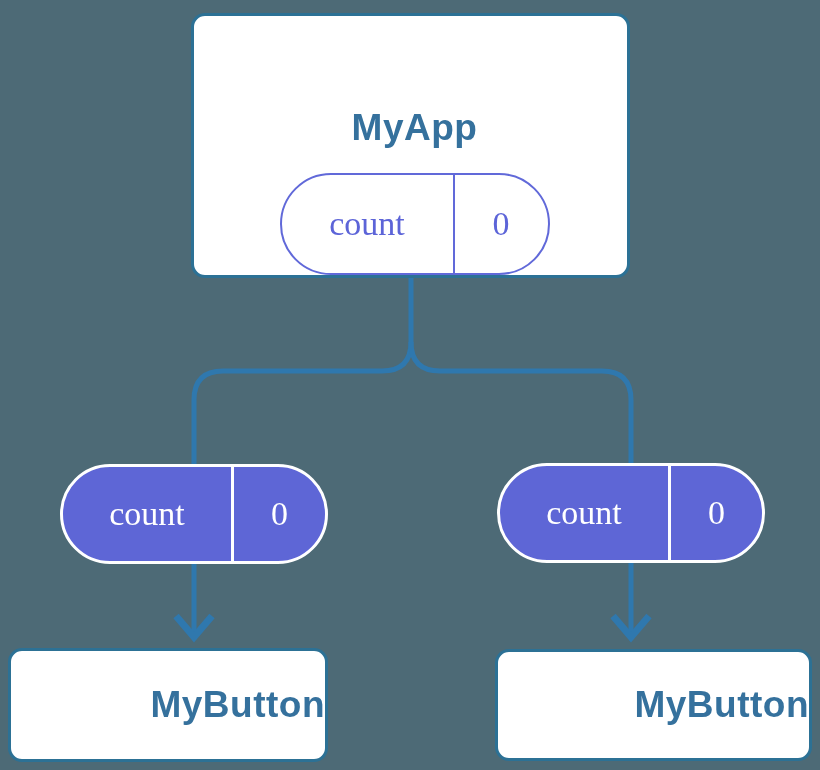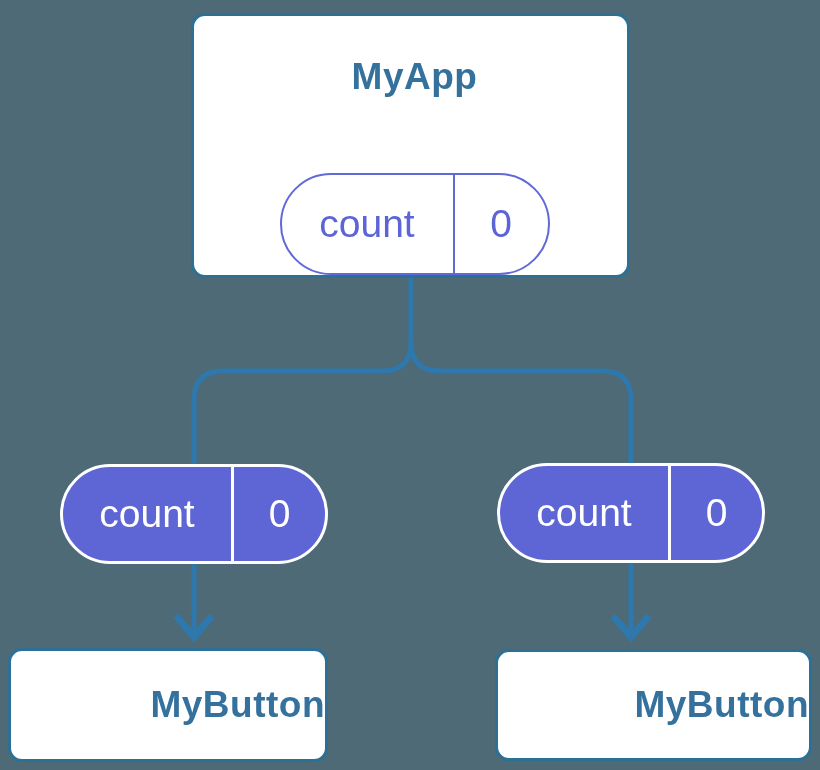--- a/index.html
+++ b/index.html
@@ -28,43 +28,44 @@
   .card .title {
     color: #35719d;
     font-weight: 700;
     font-size: 37px;
     letter-spacing: 0.5px;
     white-space: nowrap;
   }
   .card.root {
     left: 191px; top: 13px; width: 439px; height: 265px;
     flex-direction: column;
-    justify-content: space-between;
+    justify-content: flex-end;
     padding-top: 40px;
     padding-left: 8px;
   }
   .card.root .title { margin-bottom: 24px; }
   .card.child-left  { left: 8px;   top: 648px; width: 320px; height: 114px; }
   .card.child-right { left: 495px; top: 649px; width: 317px; height: 112px; }
 
   .pill {
     display: flex;
     align-items: stretch;
     box-sizing: border-box;
     border-radius: 999px;
     overflow: hidden;
     z-index: 3;
   }
   .pill .seg {
     display: flex;
     align-items: center;
     justify-content: center;
-    font-size: 39px;
+    font-size: 34px;
     font-weight: 400;
     white-space: nowrap;
+    font-family: Liberation Serif, serif;
   }
   .pill.outline {
     width: 270px; height: 102px;
     border: 2.5px solid #6169d9;
     background: #ffffff;
     color: #5c64d8;
   }
   .pill.outline .seg-key { width: 171px; border-right: 2.5px solid #6169d9; }
   .pill.outline .seg-val { flex: 1; }
 

